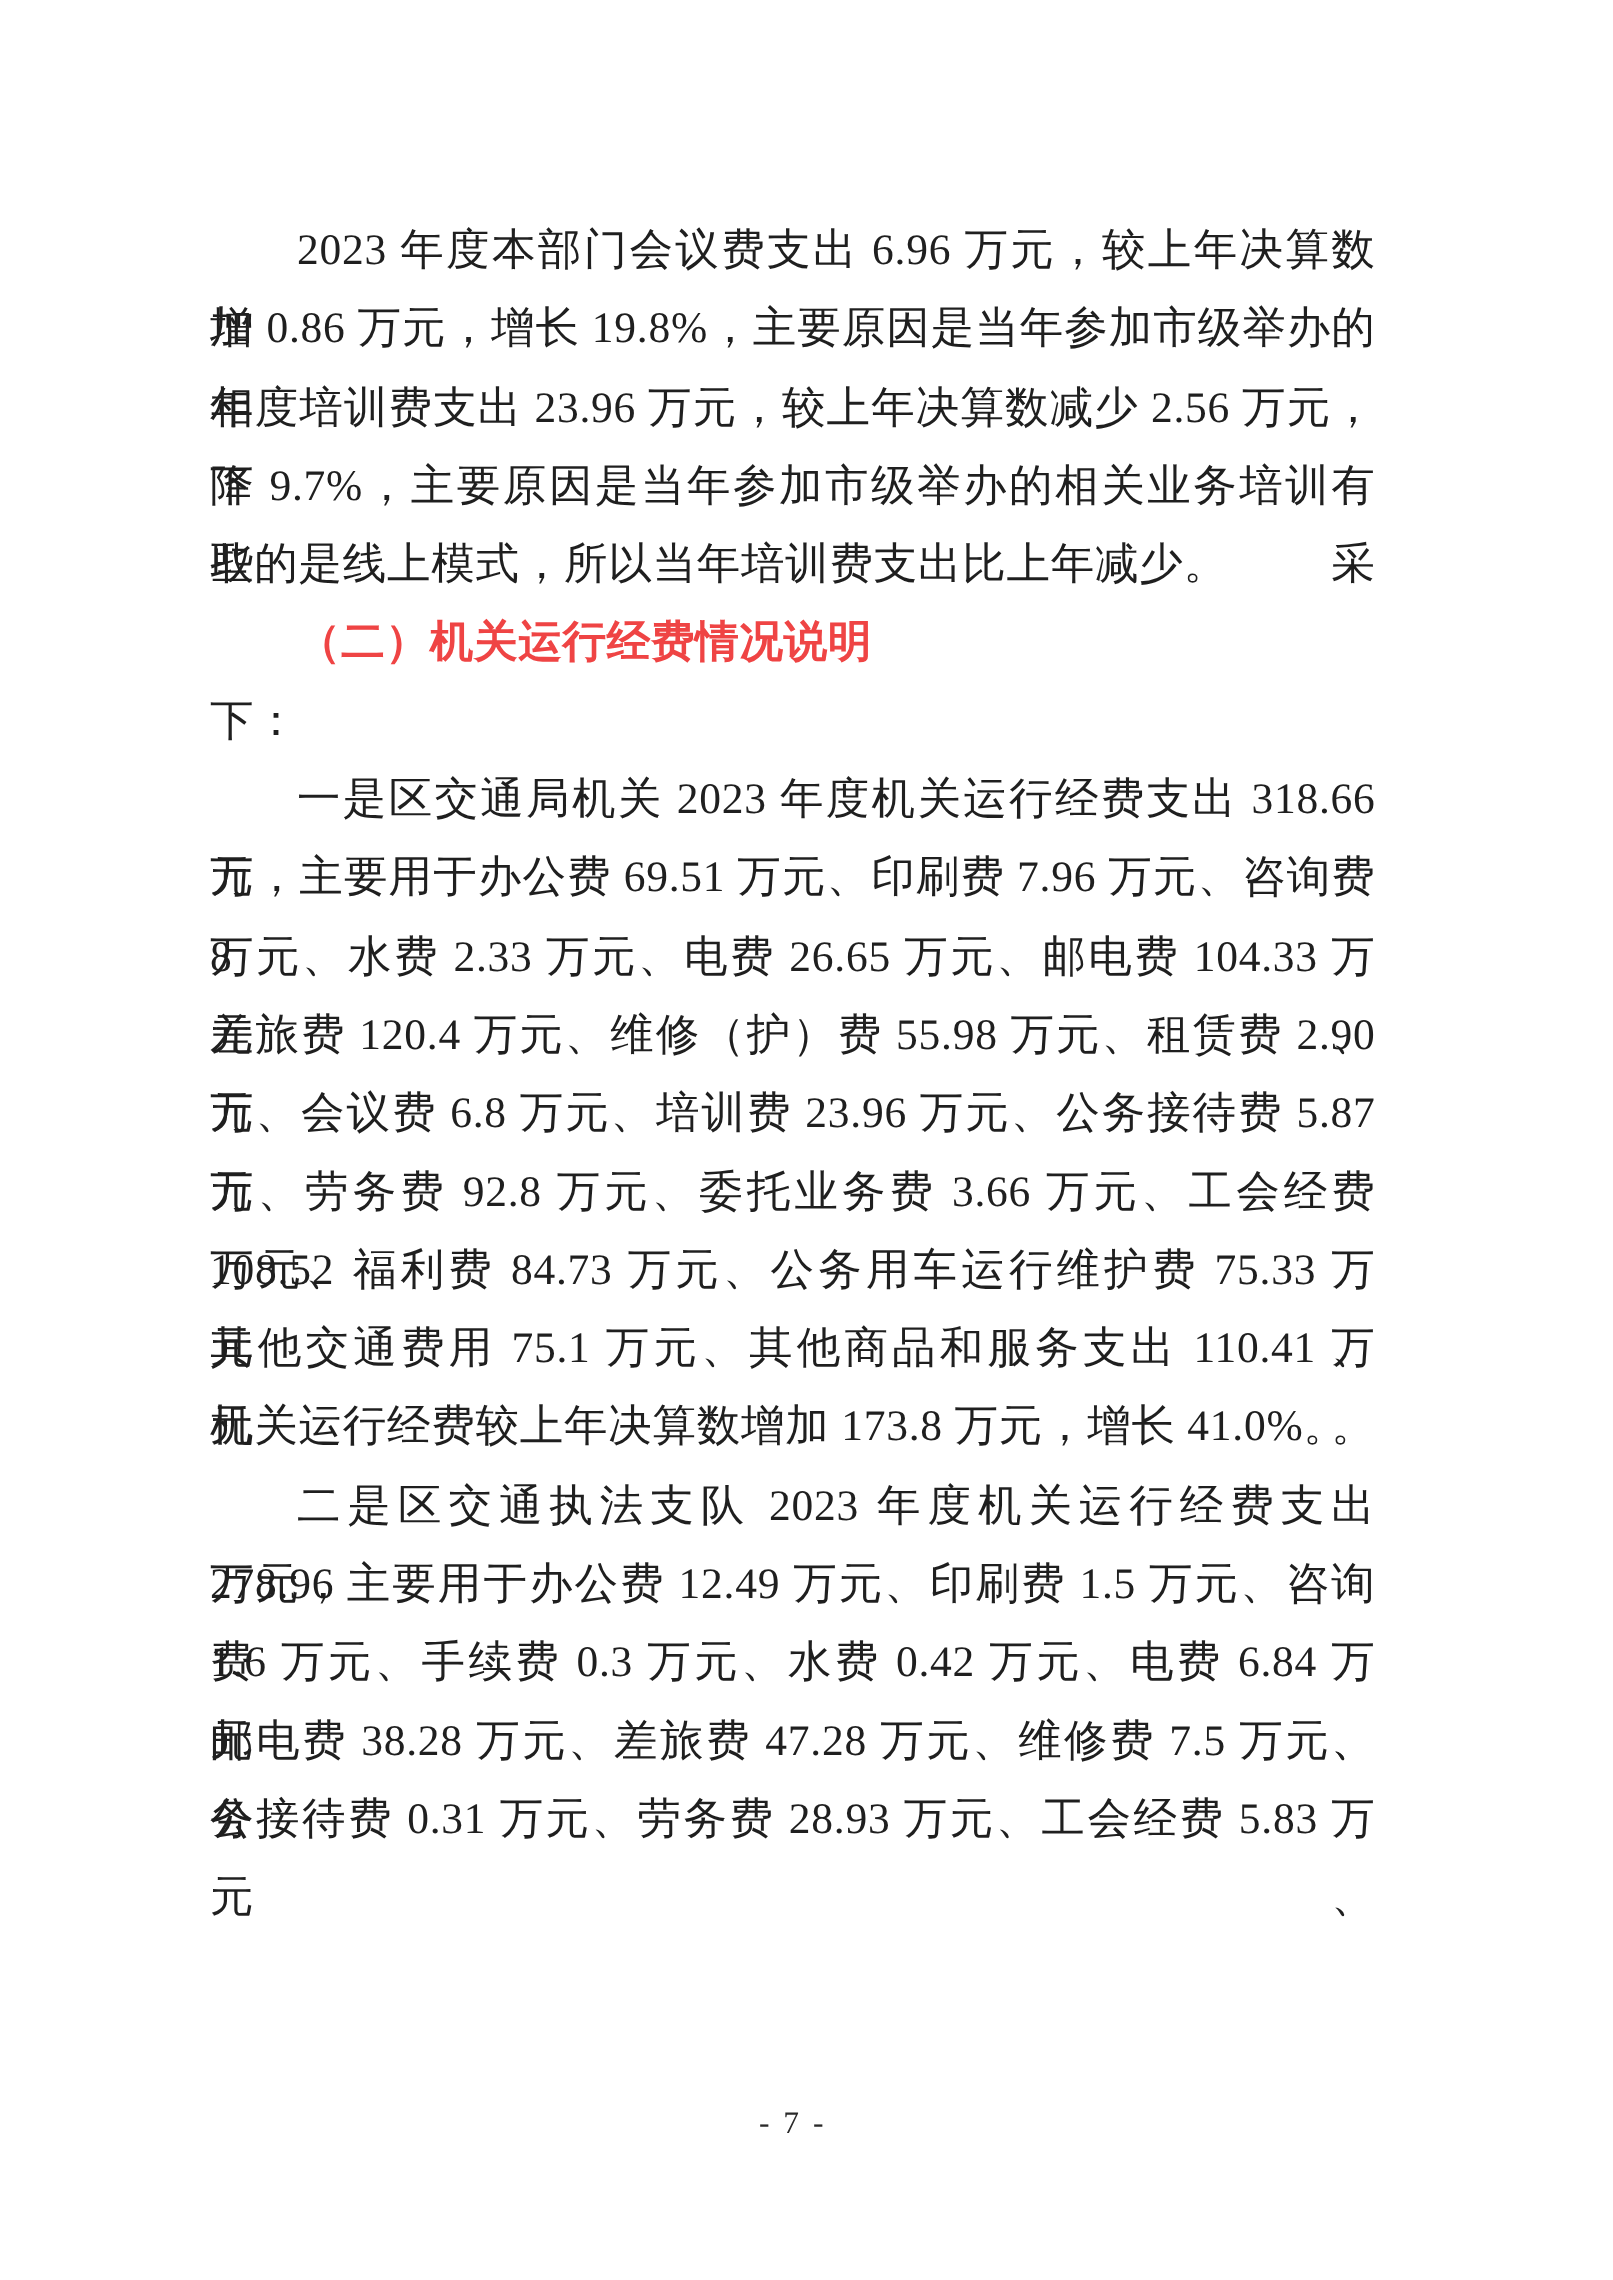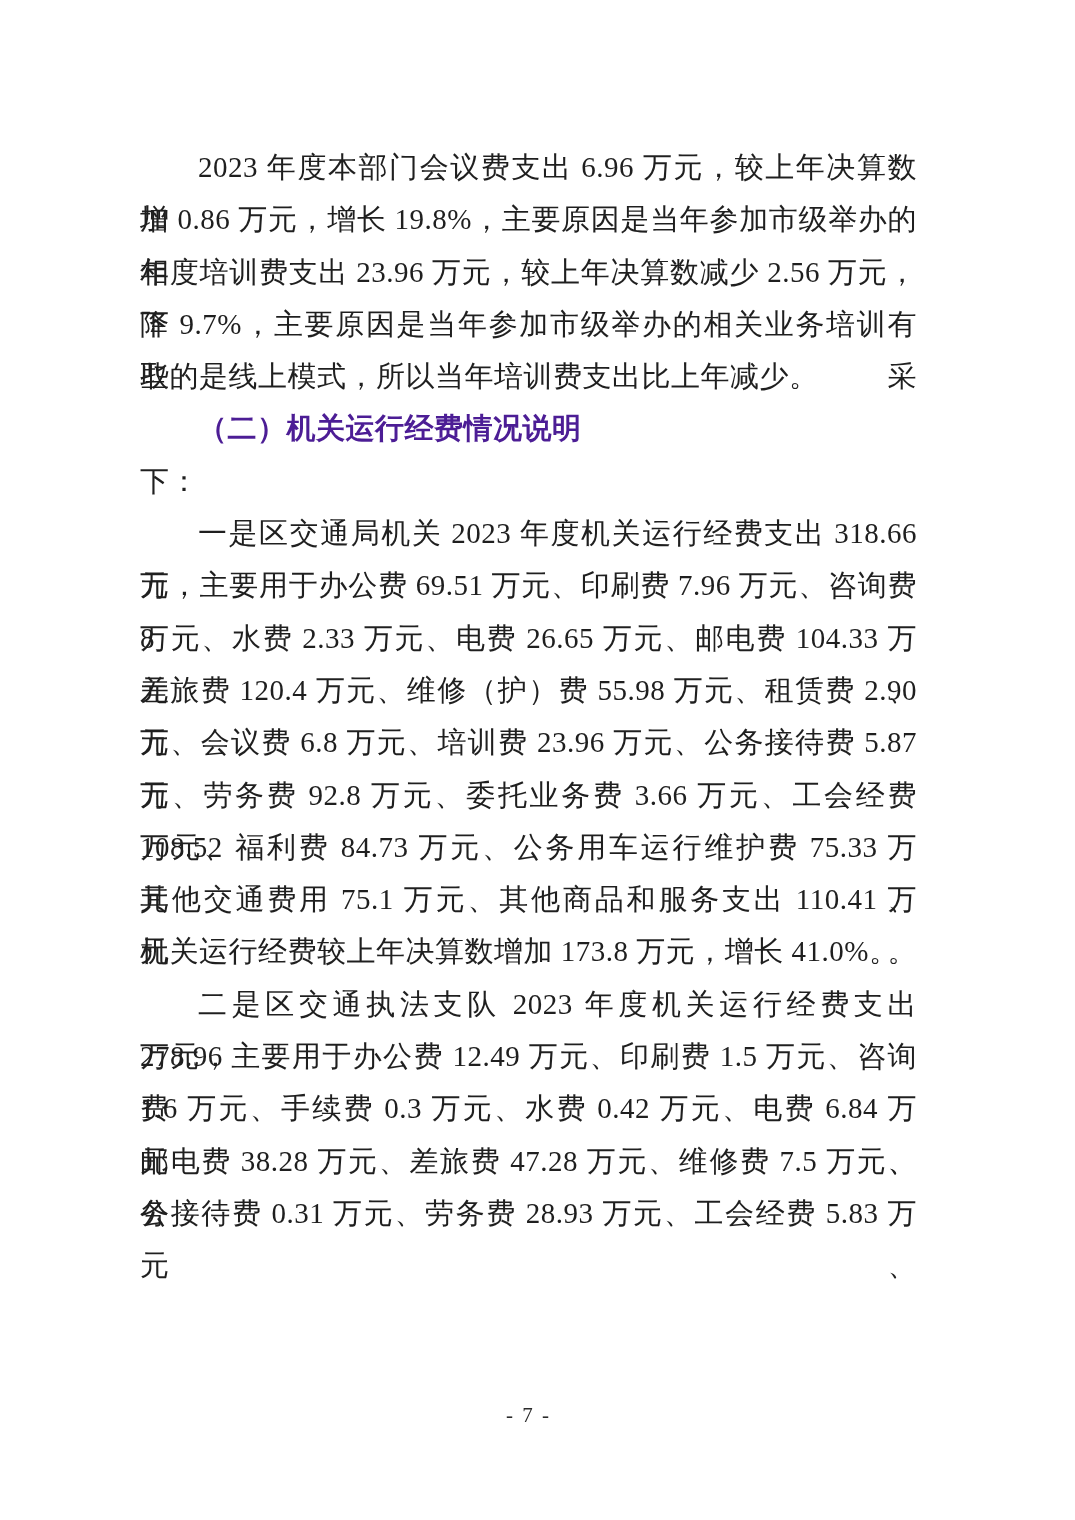--- a/index.html
+++ b/index.html
@@ -36,21 +36,21 @@
     text-indent: 2em;
   }
   .line.endline {
     text-align: right;
     text-align-last: left;
   }
   .line.heading {
     font-weight: 700;
     text-align: left;
     text-align-last: left;
-    color: #4c1d95;
+    color: #ef4444;
   }
   .footer {
     position: absolute;
     left: 140px;
     top: 1403px;
     width: 777px;
     text-align: center;
     font-size: 21px;
     letter-spacing: 2px;
     color: #2a2a2a;

